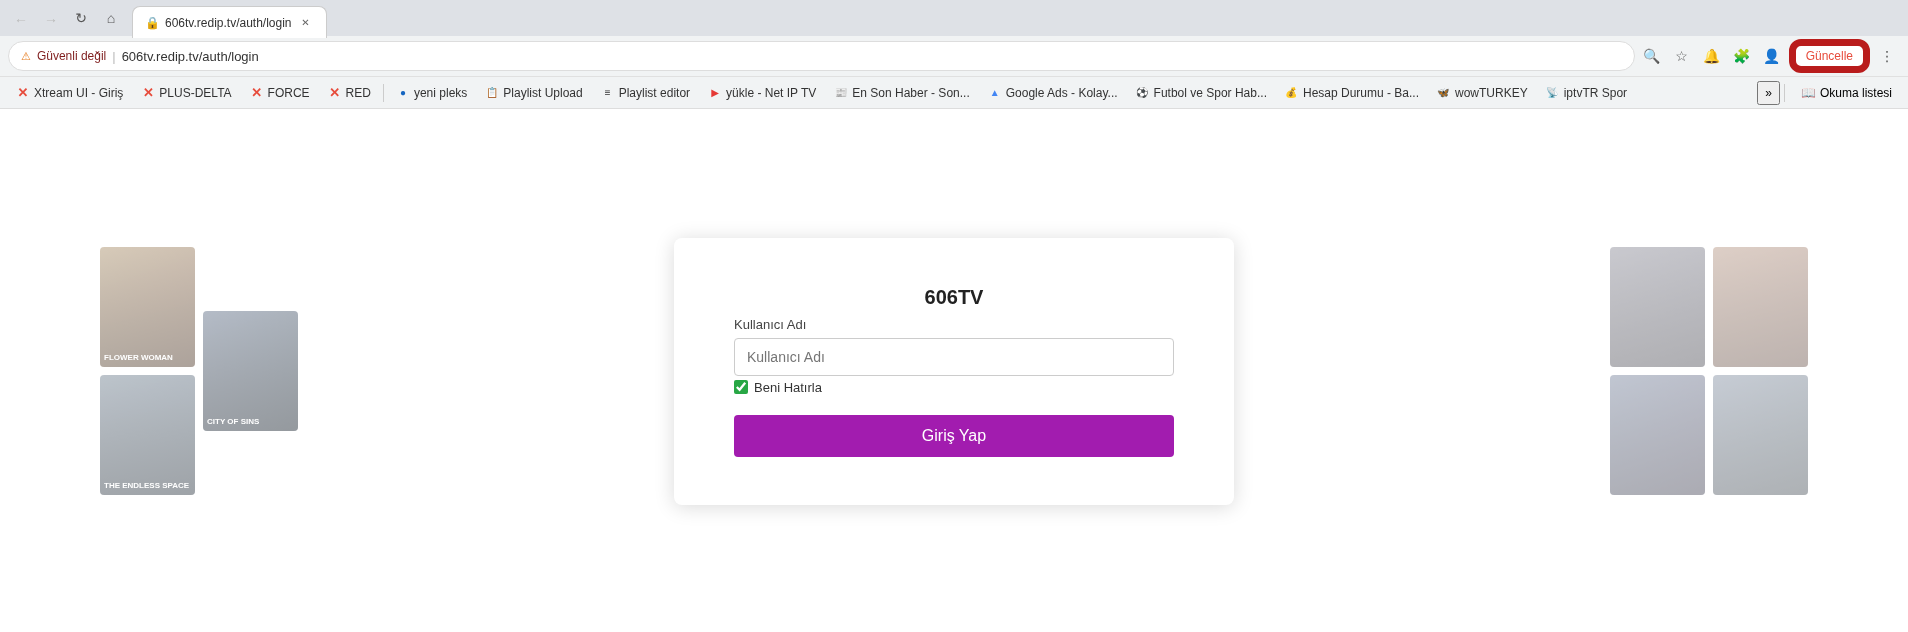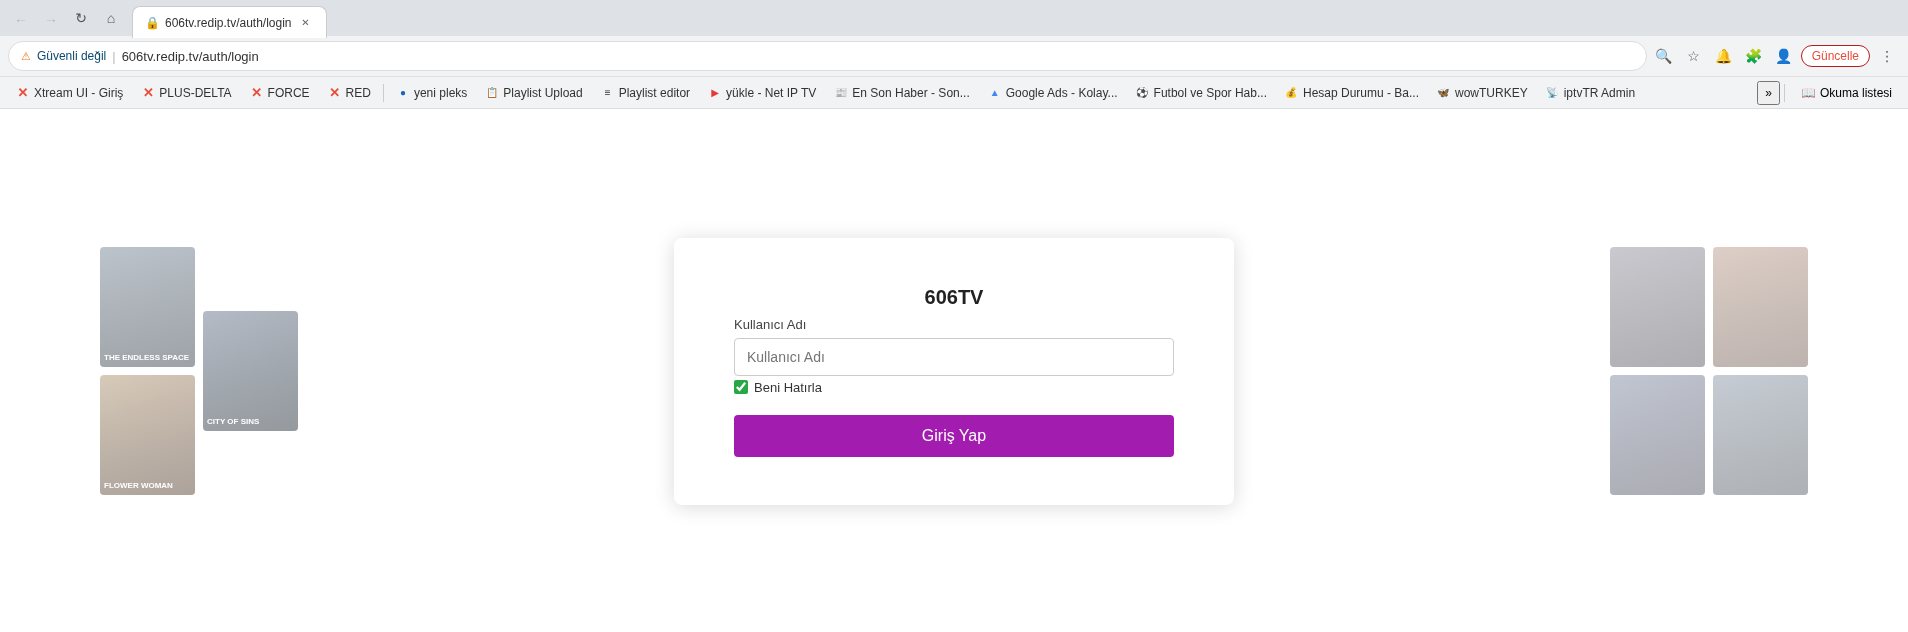--- a/index.html
+++ b/index.html
@@ -75,21 +75,21 @@
       font-size: 13px;
       color: #333;
       gap: 6px;
     }
     .address-bar .security-icon { font-size: 11px; color: #e67e22; }
     .address-bar .url-text { flex: 1; }
     .address-bar-icons { display: flex; gap: 4px; align-items: center; }
     .addr-icon-btn { width: 26px; height: 26px; border: none; background: none; border-radius: 50%; display: flex; align-items: center; justify-content: center; cursor: pointer; font-size: 14px; color: #555; }
     .guncelle-btn {
       background: #fff;
-      border: 1px solid #b91c1c;
+      border: 7px solid #b91c1c;
       color: #e74c3c;
       border-radius: 12px;
       padding: 3px 10px;
       font-size: 12px;
       cursor: pointer;
     }
 
     
     .bookmarks-bar {
       display: flex;
@@ -251,21 +251,21 @@
     <div class="tab">
       <span class="tab-favicon">🔒</span>
       <span class="tab-title">606tv.redip.tv/auth/login</span>
       <span class="tab-close">✕</span>
     </div>
   </div>
 
   <div class="address-bar-row">
     <div class="address-bar">
       <span class="security-icon">⚠</span>
-      <span style="font-size:12px;color:#0c4a6e;">Güvenli değil</span>
+      <span style="font-size:12px;color:#7f1d1d;">Güvenli değil</span>
       <span style="color:#bbb;">|</span>
       <span class="url-text">606tv.redip.tv/auth/login</span>
     </div>
     <div class="address-bar-icons">
       <button class="addr-icon-btn">🔍</button>
       <button class="addr-icon-btn">☆</button>
       <button class="addr-icon-btn">🔔</button>
       <button class="addr-icon-btn">🧩</button>
       <button class="addr-icon-btn">👤</button>
       <button class="guncelle-btn">Güncelle</button>
@@ -322,43 +322,43 @@
     <div class="bookmark-item">
       <span class="bookmark-favicon">💰</span>
       <span>Hesap Durumu - Ba...</span>
     </div>
     <div class="bookmark-item">
       <span class="bookmark-favicon">🦋</span>
       <span>wowTURKEY</span>
     </div>
     <div class="bookmark-item">
       <span class="bookmark-favicon">📡</span>
-      <span>iptvTR Admin</span>
+      <span>iptvTR Spor</span>
     </div>
     <button class="bookmarks-more">»</button>
     <div class="bm-separator"></div>
     <div class="reading-list">
       <span>📖</span>
       <span>Okuma listesi</span>
     </div>
   </div>
 </div>
 
 <div class="page-content">
 
   <div class="bg-cards-left">
     <div class="card-col">
+      <div class="movie-card" style="width:95px;height:120px;background:linear-gradient(135deg,#c4a882,#9a7860);">
+        <div class="movie-card-inner">
+          <span class="card-title-text">FLOWER WOMAN</span>
+        </div>
+      </div>
       <div class="movie-card" style="width:95px;height:120px;background:linear-gradient(135deg,#8a9aaa,#6a7a8a);">
         <div class="movie-card-inner">
           <span class="card-title-text">THE ENDLESS SPACE</span>
-        </div>
-      </div>
-      <div class="movie-card" style="width:95px;height:120px;background:linear-gradient(135deg,#c4a882,#9a7860);">
-        <div class="movie-card-inner">
-          <span class="card-title-text">FLOWER WOMAN</span>
         </div>
       </div>
     </div>
     <div class="card-col">
       <div class="movie-card" style="width:95px;height:120px;background:linear-gradient(135deg,#7888a0,#4a5a6a);">
         <div class="movie-card-inner">
           <span class="card-title-text">CITY OF SINS</span>
         </div>
       </div>
     </div>

